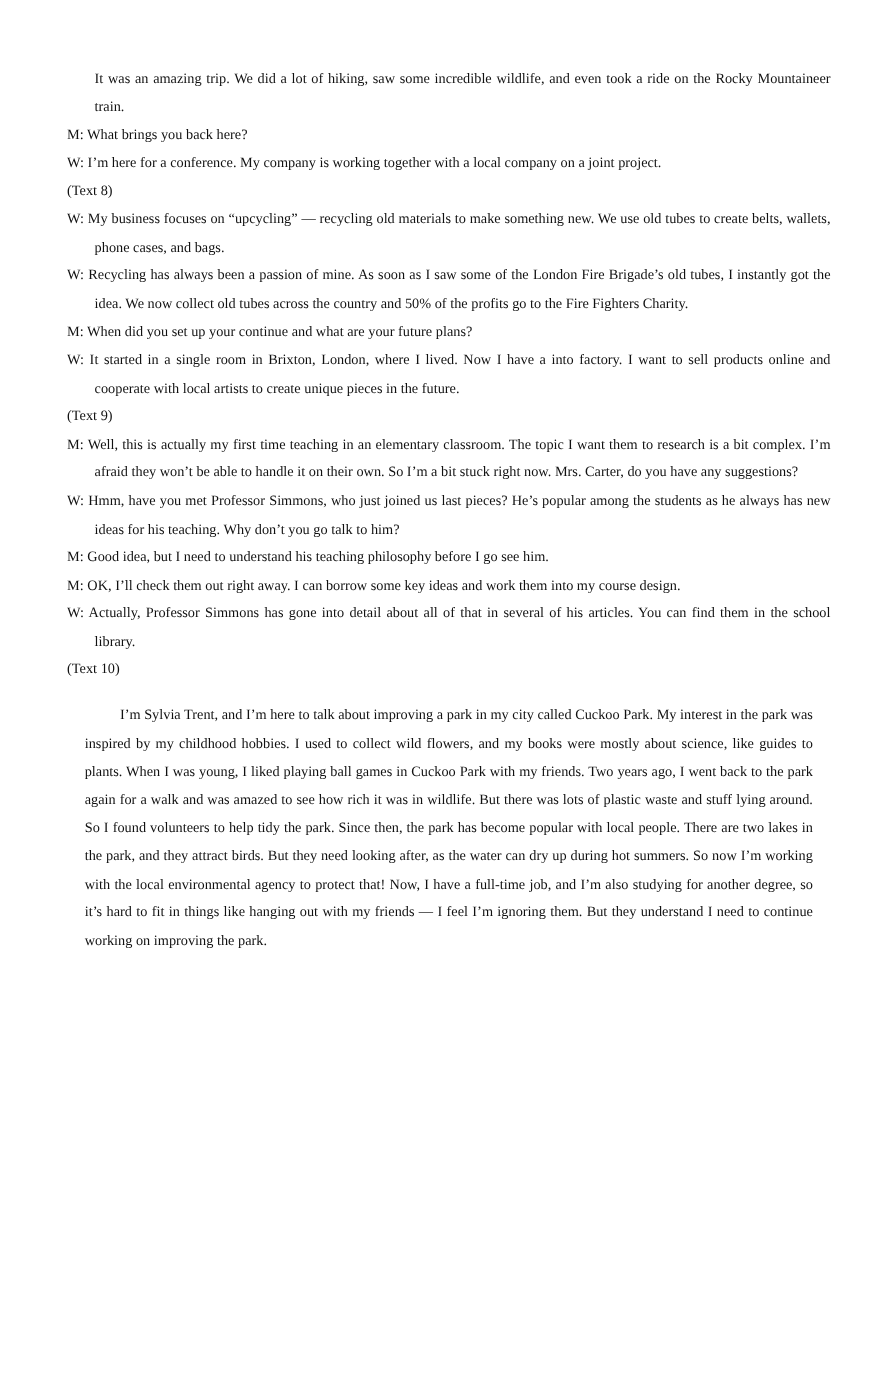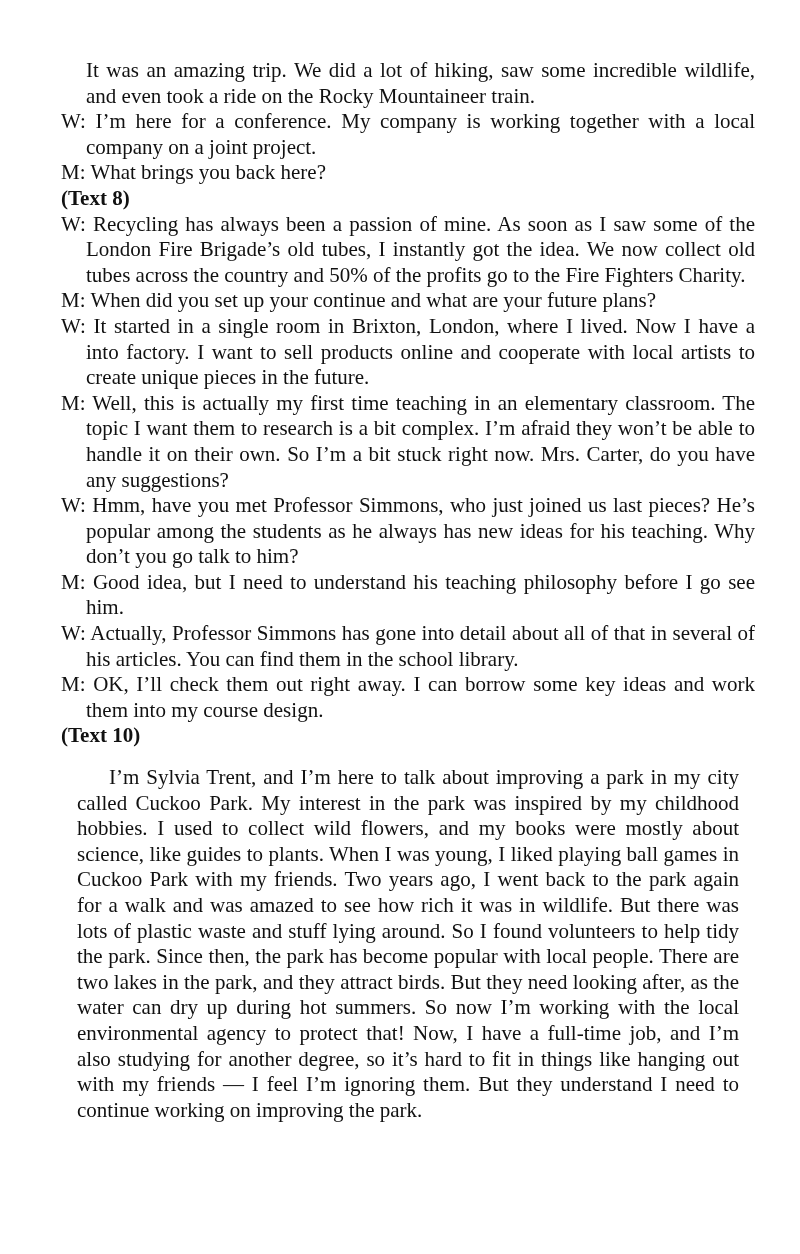--- a/index.html
+++ b/index.html
@@ -3,65 +3,67 @@
 <meta charset="utf-8">
 <style>
   html, body { margin: 0; padding: 0; background: #ffffff; }
   body { width: 800px; height: 1254px; position: relative; overflow: hidden; }
   .page {
     position: absolute;
     left: 61px;
     top: 58px;
     width: 694px;
     font-family: "Liberation Serif", serif;
-    font-size: 21px;
+    font-size: 13px;
     color: #111111;
     line-height: 25.6px;
   }
   .turn {
     padding-left: 25px;
     text-indent: -25px;
     text-align: justify;
     text-align-last: left;
     margin: 0 0 0 0;
   }
   .cont {
     padding-left: 25px;
     text-align: justify;
     text-align-last: left;
   }
   .heading {
-    font-weight: bold;
+    font-weight: normal;
     margin: 0;
   }
   .para {
     text-indent: 32px;
     text-align: justify;
     text-align-last: left;
     margin: 16px;
   }
   .spk { }
 </style>
 </head>
 <body>
 
 <div class="page">
 
   <div class="cont">It was an amazing trip. We did a lot of hiking, saw some incredible wildlife, and even took a ride on the Rocky Mountaineer train.</div>
 
+  <div class="turn"><span class="spk">M:</span> <span>What brings you back here?</span></div>
   <div class="turn"><span class="spk">W:</span> <span>I’m here for a conference. My company is working together with a local company on a joint project.</span></div>
-  <div class="turn"><span class="spk">M:</span> <span>What brings you back here?</span></div>
 
   <div class="heading">(Text 8)</div>
+  <div class="turn"><span>W:</span> <span>My business focuses on “upcycling” — recycling old materials to make something new. We use old tubes to create belts, wallets, phone cases, and bags.</span></div>
   <div class="turn"><span>W:</span> <span>Recycling has always been a passion of mine. As soon as I saw some of the London Fire Brigade’s old tubes, I instantly got the idea. We now collect old tubes across the country and 50% of the profits go to the Fire Fighters Charity.</span></div>
   <div class="turn"><span>M:</span> <span>When did you set up your continue and what are your future plans?</span></div>
   <div class="turn"><span>W:</span> <span>It started in a single room in Brixton, London, where I lived. Now I have a into factory. I want to sell products online and cooperate with local artists to create unique pieces in the future.</span></div>
 
+  <div class="heading">(Text 9)</div>
   <div class="turn"><span>M:</span> <span>Well, this is actually my first time teaching in an elementary classroom. The topic I want them to research is a bit complex. I’m afraid they won’t be able to handle it on their own. So I’m a bit stuck right now. Mrs. Carter, do you have any suggestions?</span></div>
   <div class="turn"><span>W:</span> <span>Hmm, have you met Professor Simmons, who just joined us last pieces? He’s popular among the students as he always has new ideas for his teaching. Why don’t you go talk to him?</span></div>
   <div class="turn"><span>M:</span> <span>Good idea, but I need to understand his teaching philosophy before I go see him.</span></div>
+  <div class="turn"><span>M:</span> <span>OK, I’ll check them out right away. I can borrow some key ideas and work them into my course design.</span></div>
   <div class="turn"><span>W:</span> <span>Actually, Professor Simmons has gone into detail about all of that in several of his articles. You can find them in the school library.</span></div>
-  <div class="turn"><span>M:</span> <span>OK, I’ll check them out right away. I can borrow some key ideas and work them into my course design.</span></div>
 
   <div class="heading">(Text 10)</div>
   <div class="para">I’m Sylvia Trent, and I’m here to talk about improving a park in my city called Cuckoo Park. My interest in the park was inspired by my childhood hobbies. I used to collect wild flowers, and my books were mostly about science, like guides to plants. When I was young, I liked playing ball games in Cuckoo Park with my friends. Two years ago, I went back to the park again for a walk and was amazed to see how rich it was in wildlife. But there was lots of plastic waste and stuff lying around. So I found volunteers to help tidy the park. Since then, the park has become popular with local people. There are two lakes in the park, and they attract birds. But they need looking after, as the water can dry up during hot summers. So now I’m working with the local environmental agency to protect that! Now, I have a full-time job, and I’m also studying for another degree, so it’s hard to fit in things like hanging out with my friends — I feel I’m ignoring them. But they understand I need to continue working on improving the park.</div>
 
 </div>
 
 </body></html>

